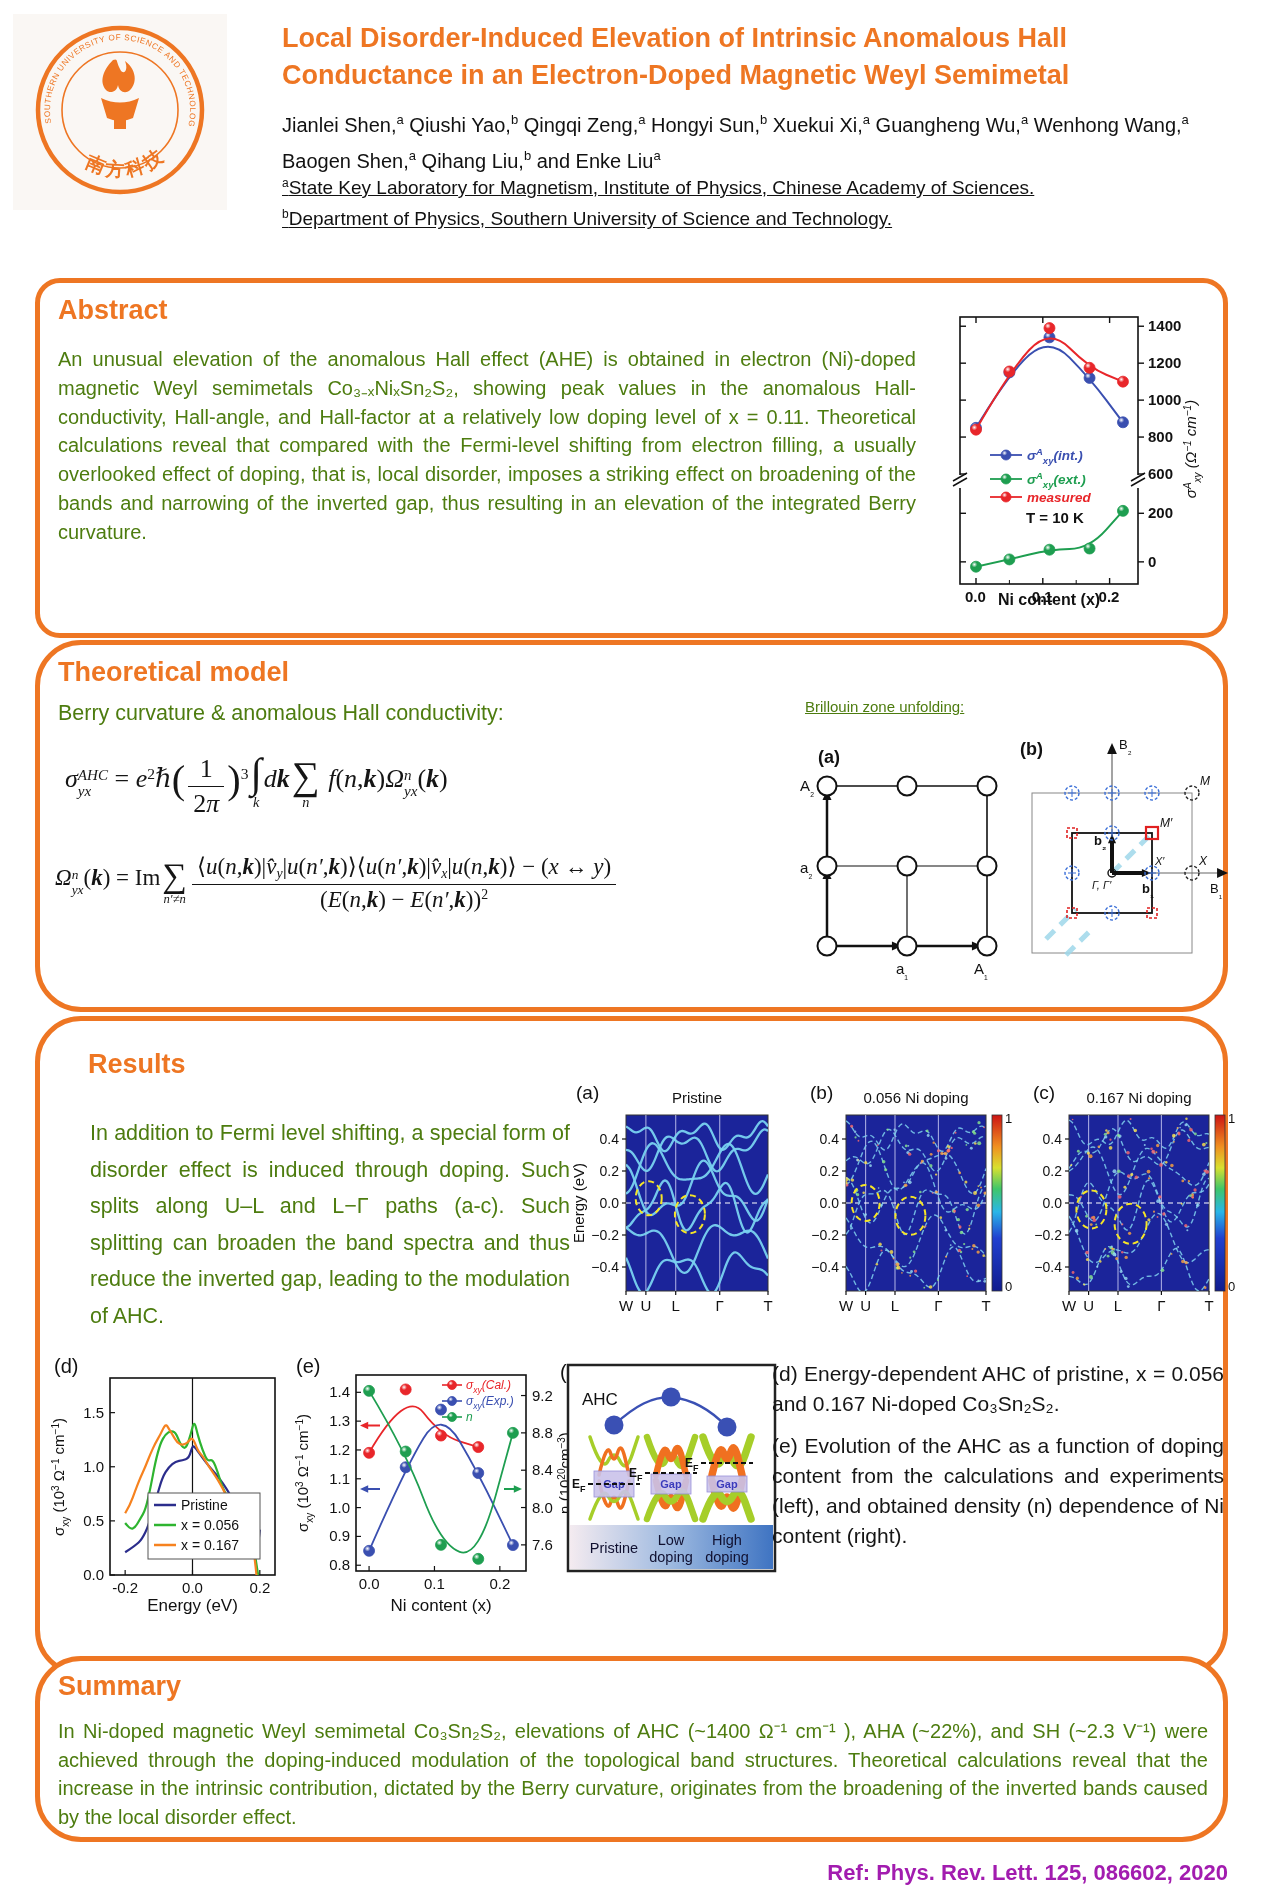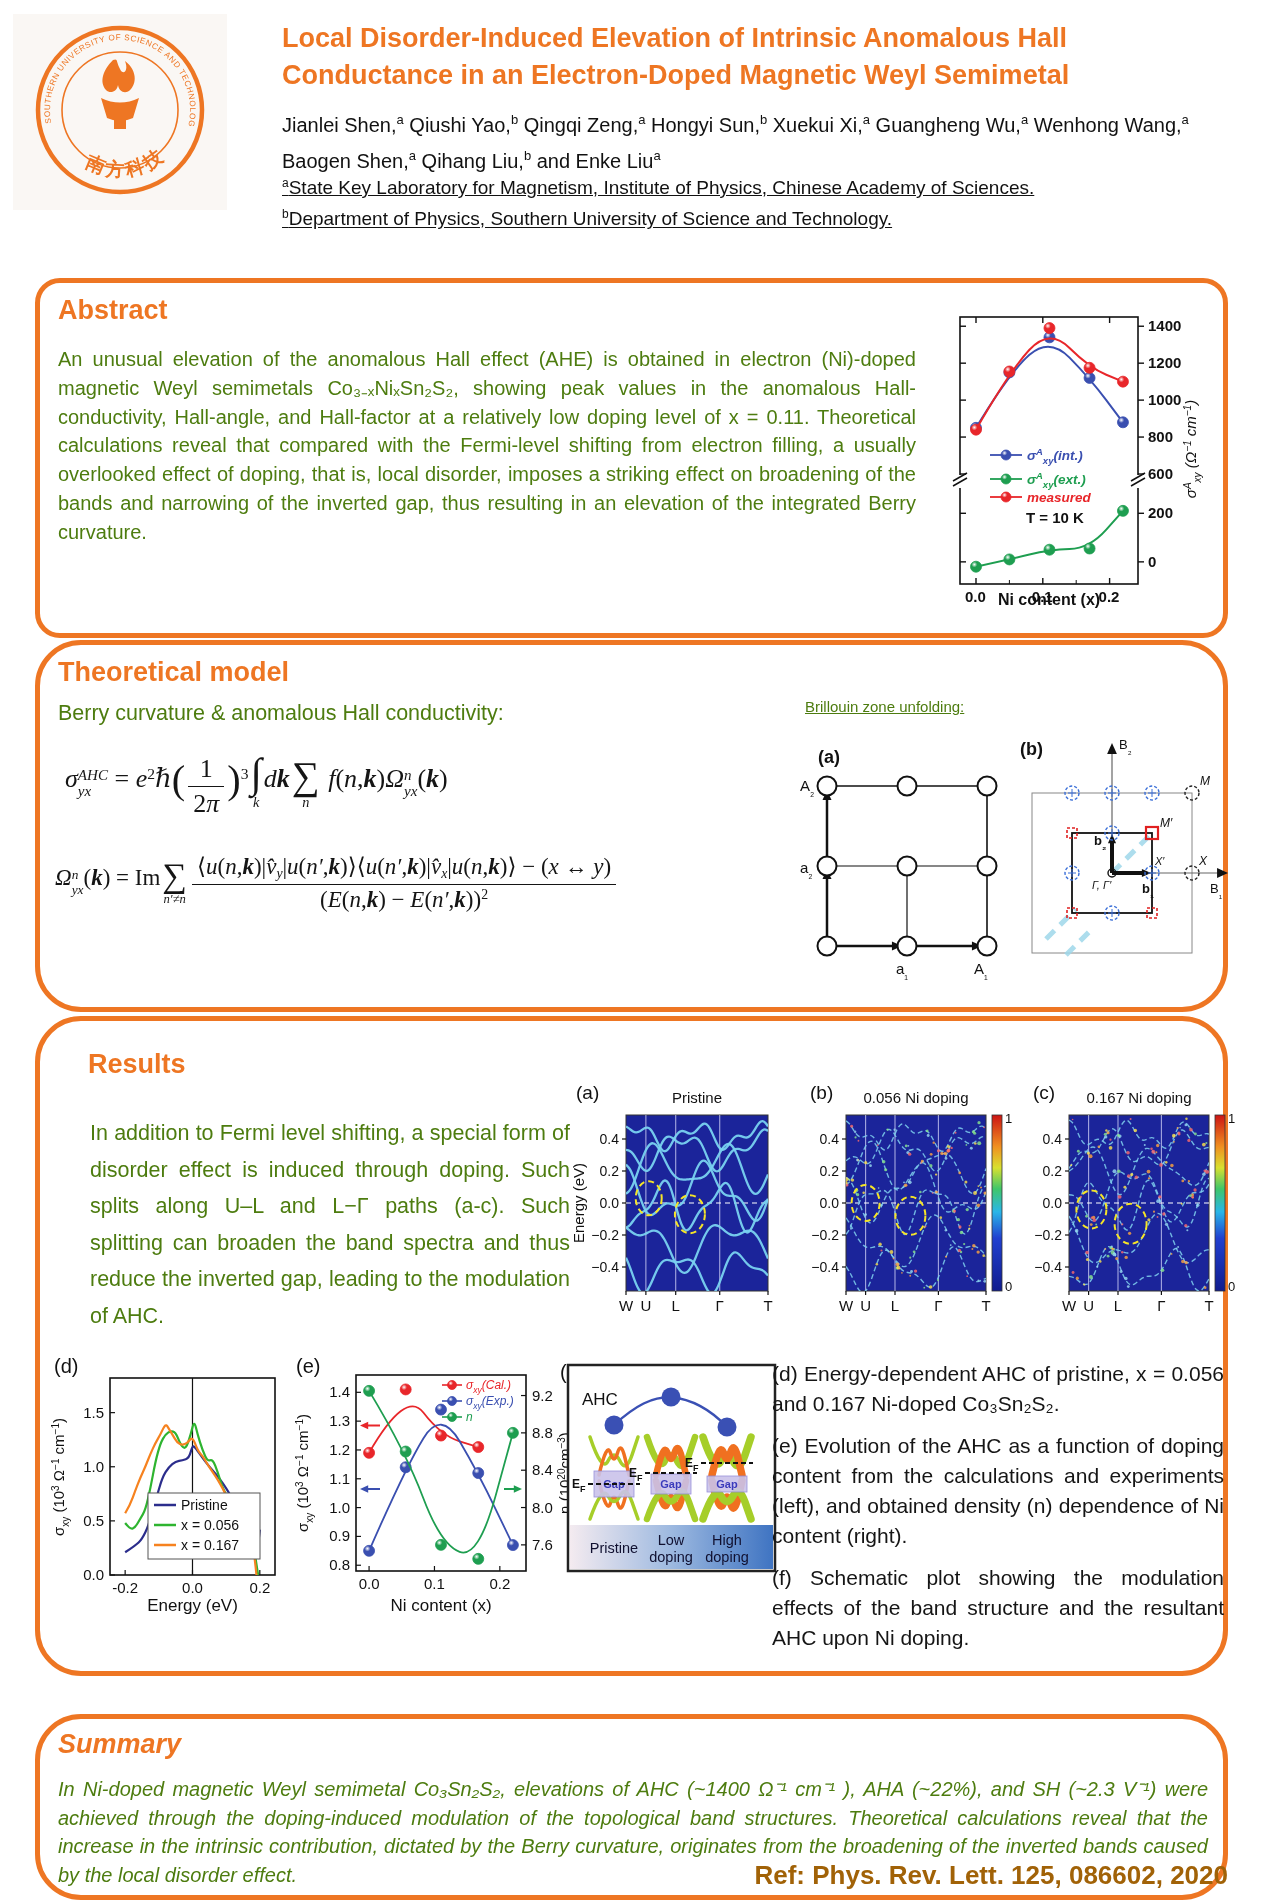--- a/index.html
+++ b/index.html
@@ -33,21 +33,21 @@
   .eq .ss span{display:block}
   .eq .und{display:inline-block;text-align:center;vertical-align:-.75em;margin:0 2px}
   .eq .und .ub{display:block;line-height:1}
   .eq .und .uu{display:block;font-size:.55em;line-height:1.05;font-style:italic}
   .eq .intg{font-size:1.6em}
   .eq .sum{font-size:1.5em}
   #results-paragraph{left:50px;top:94px;width:480px;font-size:21.5px;line-height:36.5px;}
   .captions{position:absolute;left:732px;top:338px;width:452px;}
   .captions p{margin:0 0 12px 0;font-size:21px;line-height:30px;text-align:justify;}
   #summary-body{left:18px;top:56px;width:1150px;font-size:20px;line-height:28.6px;}
-  .ref{position:absolute;right:40px;top:1860px;color:#a16207;font-size:26px;font-weight:bold;}
+  .ref{position:absolute;right:40px;top:1860px;color:#a21caf;font-size:22px;font-weight:bold;}
   .chart-host{position:absolute;}
   svg text{font-family:"Liberation Sans",sans-serif;}
 </style>
 </head>
 <body>
 
 <div class="poster">
 
   <header>
     <div class="logo-host" id="logo-host"><svg width="214" height="196" viewBox="0 0 214 196">
@@ -796,24 +796,23 @@
           <rect x="12" y="166" width="203" height="44" fill="url(#stageGrad)"></rect>
           <text x="56" y="194" fill="#101030" font-size="14.5" text-anchor="middle">Pristine</text>
           <text x="113" y="186" fill="#101030" font-size="14.5" text-anchor="middle">Low</text>
           <text x="113" y="203" fill="#101030" font-size="14.5" text-anchor="middle">doping</text>
           <text x="169" y="186" fill="#101030" font-size="14.5" text-anchor="middle">High</text>
           <text x="169" y="203" fill="#101030" font-size="14.5" text-anchor="middle">doping</text>
         </svg></div>
     <div class="captions">
       <p>(d) Energy-dependent AHC of pristine, x = 0.056 and 0.167 Ni-doped Co₃Sn₂S₂.</p>
       <p>(e) Evolution of the AHC as a function of doping content from the calculations and experiments (left), and obtained density (n) dependence of Ni content (right).</p>
-      <p>(f) Schematic plot showing the modulation effects of the band structure and the resultant AHC upon Ni doping.</p>
     </div>
   </section>
 
-  <section class="panel" style="top:1714px;height:176px;font-style:italic;">
+  <section class="panel" style="top:1656px;height:176px;">
     <h2 style="left:18px;top:10px;">Summary</h2>
     <p class="body-text" id="summary-body">In Ni-doped magnetic Weyl semimetal Co₃Sn₂S₂, elevations of AHC (~1400 Ω⁻¹ cm⁻¹ ), AHA (~22%), and SH (~2.3 V⁻¹) were achieved through the doping-induced modulation of the topological band structures. Theoretical calculations reveal that the increase in the intrinsic contribution, dictated by the Berry curvature, originates from the broadening of the inverted bands caused by the local disorder effect.</p>
   </section>
 
   <div class="ref">Ref: Phys. Rev. Lett. 125, 086602, 2020</div>
 
 </div>
 
 </body></html>

